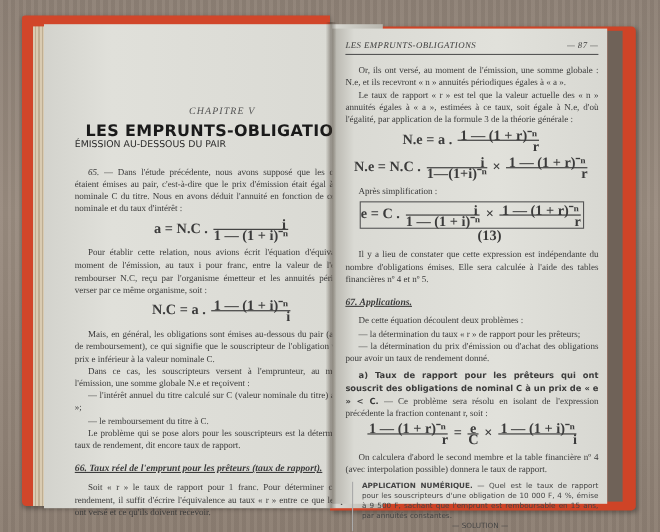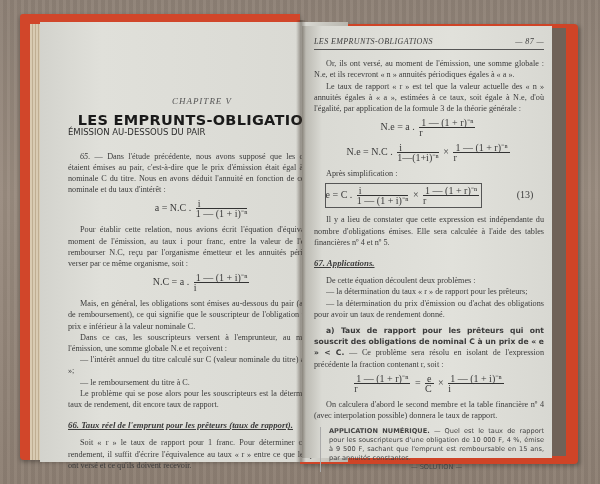--- a/index.html
+++ b/index.html
@@ -49,22 +49,22 @@
   .spine-shadow {
     position:absolute; left:296px; top:20px; width:10px; height:442px;
     background: linear-gradient(90deg, rgba(0,0,0,0) 0%, rgba(60,50,40,0.45) 50%, rgba(0,0,0,0) 100%);
   }
   .chapter { text-align:center; font-style:italic; font-size:9px; letter-spacing:1px; color:#555; margin-top:4px; }
   .title { text-align:center; font-family:"DejaVu Sans", sans-serif; font-size:14.5px; font-weight:bold; color:#1a1a1a; margin-top:8px; letter-spacing:0.3px; }
   .subtitle { text-align:left; font-family:"DejaVu Sans", sans-serif; font-size:8.5px; color:#2c2c2c; margin-top:1px; margin-bottom:12px; }
   p { margin:0; text-align:justify; }
   .indent { text-indent:12px; }
   .num { font-weight:normal; font-style:italic; }
-  .formula { text-align:center; margin:4px 0 6px; font-size:10px; }
-  .frac { display:inline-block; vertical-align:middle; text-align:left; margin:0 2px; }
+  .formula { text-align:center; margin:4px 0 6px; font-size:13px;font-weight:bold; }
+  .frac { display:inline-block; vertical-align:middle; text-align:right; margin:0 2px; }
   .frac .n { display:block; border-bottom:0.8px solid #333; padding:0 2px; line-height:9px; }
   .frac .d { display:block; line-height:9px; }
   .section-head { font-weight:bold; font-style:italic; font-size:8.8px; text-decoration:underline; margin-top:10px; margin-bottom:6px; }
   .running-head { display:flex; justify-content:space-between; font-style:italic; font-size:8px; letter-spacing:0.4px; border-bottom:0.8px solid #555; padding-bottom:2px; margin-bottom:8px; }
   .boxed { border:1px solid #555; display:inline-block; padding:2px 0; }
   .eqnum { margin-left:32px; }
   .sub-head { font-weight:bold; font-family:"DejaVu Sans", sans-serif; font-size:7.6px; }
   .app { margin-left:6px; border-left:1px solid #aaa; padding-left:8px; font-family:"DejaVu Sans", sans-serif; font-size:6.6px; line-height:9px; color:#444; margin-top:6px; }
   .app .sol { text-align:center; }
 </style>

